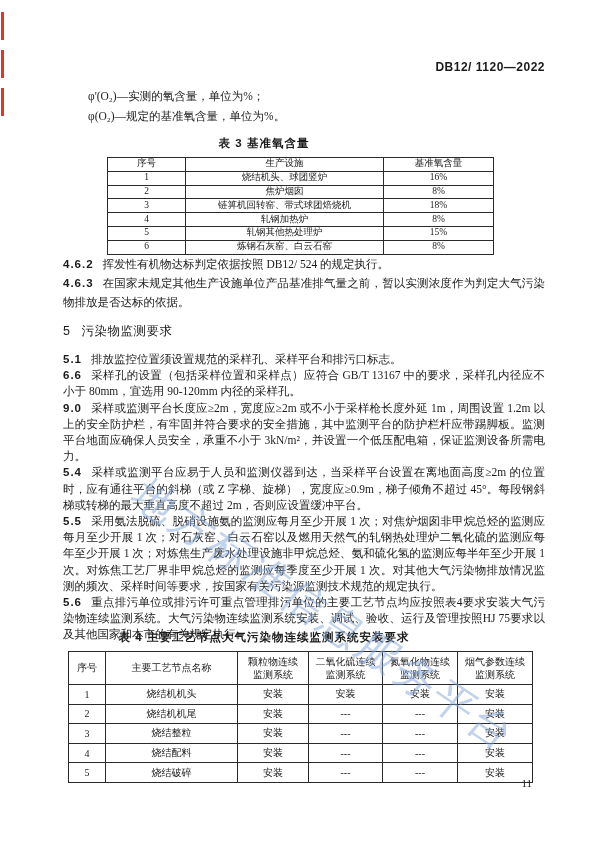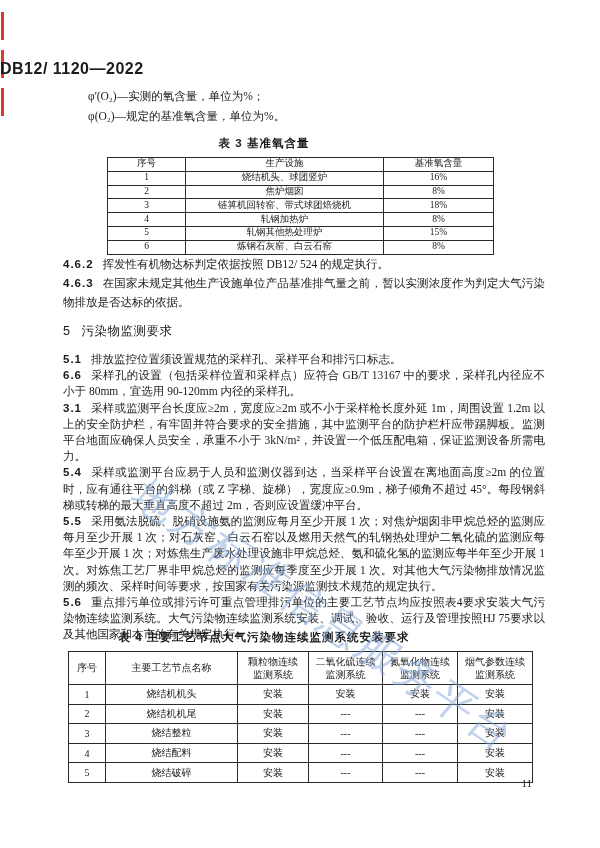--- a/index.html
+++ b/index.html
@@ -1,19 +1,19 @@
 <!DOCTYPE html>
 <html><head>
 <meta charset="utf-8">
 <style>
   html,body{margin:0;padding:0;background:#ffffff;}
   .page{position:relative;width:600px;height:848px;background:#ffffff;overflow:hidden;
         font-family:"Liberation Serif",serif;color:#1b1b1b;}
-  .header-code{position:absolute;top:60px;left:0;right:55px;
-        font-family:"Liberation Sans",sans-serif;font-weight:bold;font-size:16px;letter-spacing:.5px;}
+  .header-code{position:absolute;top:60px;left:0;right:55px;text-align:right;
+        font-family:"Liberation Sans",sans-serif;font-weight:bold;font-size:12px;letter-spacing:.5px;}
   .defs{position:absolute;top:86px;left:88px;right:58px;font-size:11.5px;line-height:20px;}
   .defs p{margin:0;}
   .tbl-caption{position:absolute;left:0;width:528px;text-align:center;
         font-family:"Liberation Sans",sans-serif;font-weight:bold;font-size:11.5px;letter-spacing:1px;}
   #caption3{top:136px;}
   #caption4{top:630px;}
   table{border-collapse:collapse;table-layout:fixed;}
   td,th{border:1px solid #2a2a2a;text-align:center;vertical-align:middle;padding:0;
         font-weight:normal;overflow:hidden;}
   #t3{position:absolute;top:157px;left:107px;width:386px;font-size:9.5px;}
@@ -108,21 +108,21 @@
     <p><span class="cnum">4.6.3</span><span>在国家未规定其他生产设施单位产品基准排气量之前，暂以实测浓度作为判定大气污染物排放是否达标的依据。</span></p>
   </div>
 
   <div class="sec-heading">
     <span class="num">5</span><span>污染物监测要求</span>
   </div>
 
   <div id="clauses5" class="clauses">
       <p><span class="cnum">5.1</span><span>排放监控位置须设置规范的采样孔、采样平台和排污口标志。</span></p>
       <p><span class="cnum">6.6</span><span>采样孔的设置（包括采样位置和采样点）应符合 GB/T 13167 中的要求，采样孔内径应不小于 80mm，宜选用 90-120mm 内径的采样孔。</span></p>
-      <p><span class="cnum">3.1</span><span>采样或监测平台长度应≥2m，宽度应≥2m 或不小于采样枪长度外延 1m，周围设置 1.2m 以上的安全防护栏，有牢固并符合要求的安全措施，其中监测平台的防护栏杆应带踢脚板。监测平台地面应确保人员安全，承重不小于 3kN/m²，并设置一个低压配电箱，保证监测设备所需电力。</span></p>
+      <p><span class="cnum">9.0</span><span>采样或监测平台长度应≥2m，宽度应≥2m 或不小于采样枪长度外延 1m，周围设置 1.2m 以上的安全防护栏，有牢固并符合要求的安全措施，其中监测平台的防护栏杆应带踢脚板。监测平台地面应确保人员安全，承重不小于 3kN/m²，并设置一个低压配电箱，保证监测设备所需电力。</span></p>
       <p><span class="cnum">5.4</span><span>采样或监测平台应易于人员和监测仪器到达，当采样平台设置在离地面高度≥2m 的位置时，应有通往平台的斜梯（或 Z 字梯、旋梯），宽度应≥0.9m，梯子倾角不超过 45°。每段钢斜梯或转梯的最大垂直高度不超过 2m，否则应设置缓冲平台。</span></p>
       <p><span class="cnum">5.5</span><span>采用氨法脱硫、脱硝设施氨的监测应每月至少开展 1 次；对焦炉烟囱非甲烷总烃的监测应每月至少开展 1 次；对石灰窑、白云石窑以及燃用天然气的轧钢热处理炉二氧化硫的监测应每年至少开展 1 次；对炼焦生产废水处理设施非甲烷总烃、氨和硫化氢的监测应每半年至少开展 1 次。对炼焦工艺厂界非甲烷总烃的监测应每季度至少开展 1 次。对其他大气污染物排放情况监测的频次、采样时间等要求，按国家有关污染源监测技术规范的规定执行。</span></p>
       <p><span class="cnum">5.6</span><span>重点排污单位或排污许可重点管理排污单位的主要工艺节点均应按照表4要求安装大气污染物连续监测系统。大气污染物连续监测系统安装、调试、验收、运行及管理按照HJ 75要求以及其他国家和本市的有关规定执行。</span></p>
     </div>
 
   <div id="caption4" class="tbl-caption">表 4 主要工艺节点大气污染物连续监测系统安装要求</div>
 
   <table id="t4">
     <colgroup>
         <col style="width:37px">

